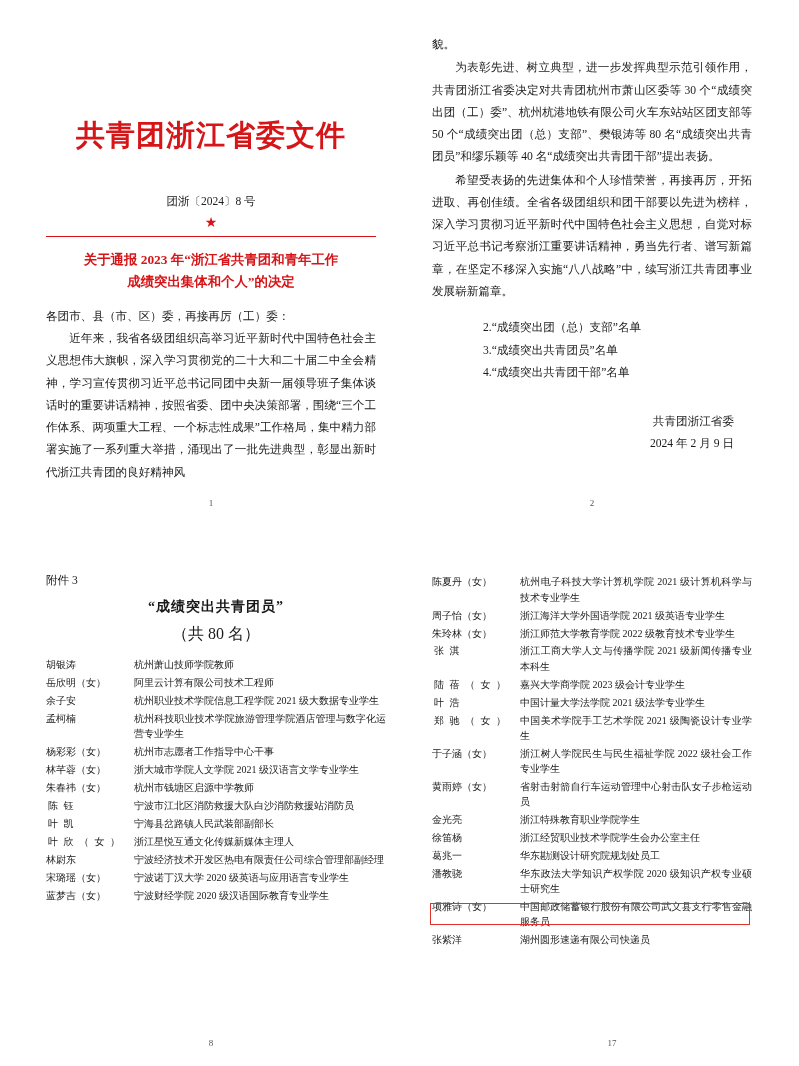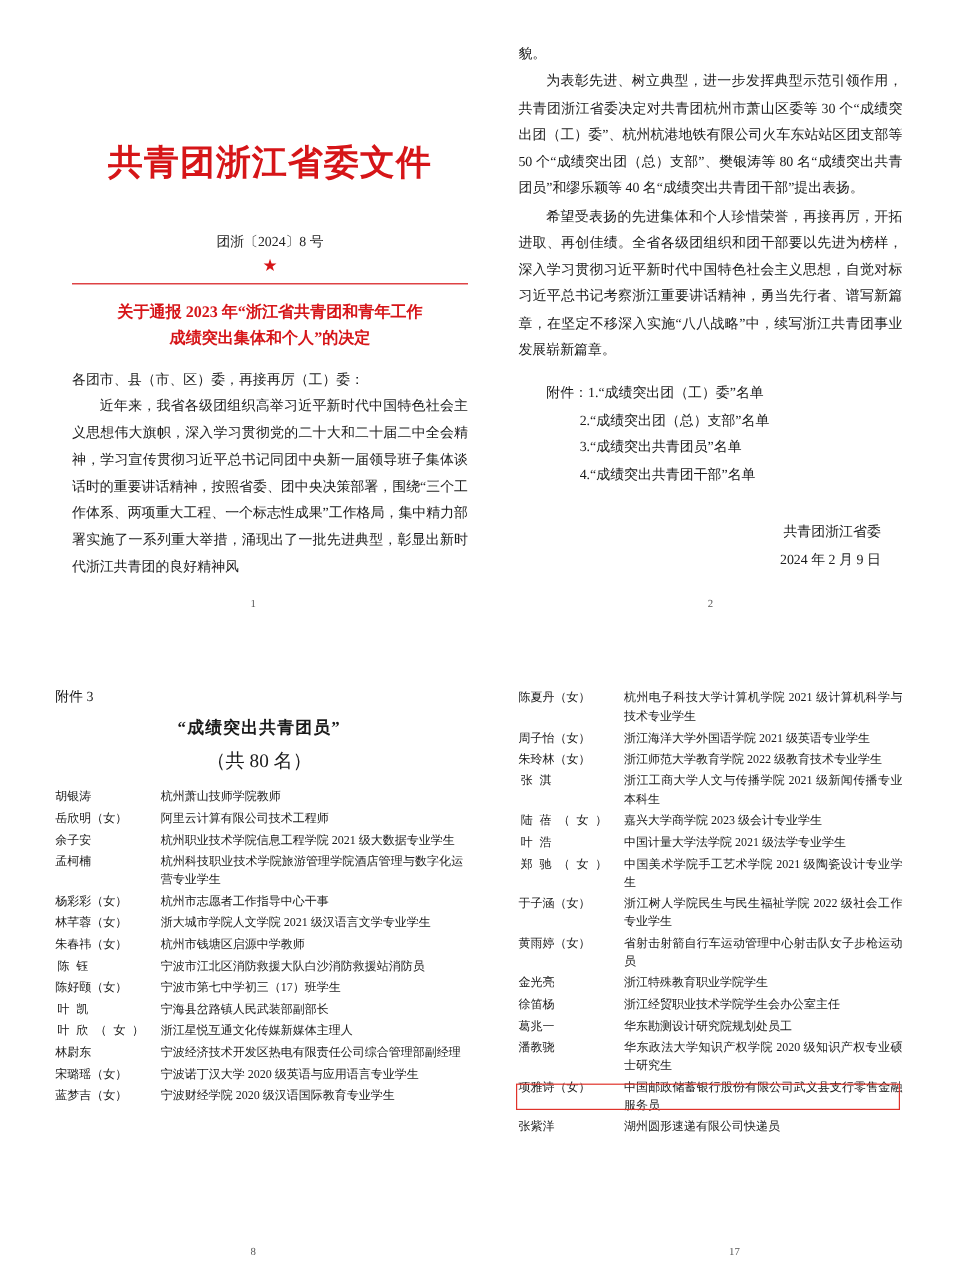--- a/index.html
+++ b/index.html
@@ -23,21 +23,21 @@
 
   
   .top-area {
     position: absolute;
     left: 0; top: 0;
     width: 799px;
     height: 530px;
   }
   .doc-left {
     position: absolute;
-    left: 60px; top: 34px;
+    left: 46px; top: 34px;
     width: 330px;
   }
   .doc-right {
     position: absolute;
     left: 432px; top: 34px;
     width: 320px;
   }
 
   .masthead {
     color: #d61518;
@@ -203,21 +203,20 @@
       <div class="addressee">各团市、县（市、区）委，再接再厉（工）委：</div>
       <p class="para">近年来，我省各级团组织高举习近平新时代中国特色社会主义思想伟大旗帜，深入学习贯彻党的二十大和二十届二中全会精神，学习宣传贯彻习近平总书记同团中央新一届领导班子集体谈话时的重要讲话精神，按照省委、团中央决策部署，围绕“三个工作体系、两项重大工程、一个标志性成果”工作格局，集中精力部署实施了一系列重大举措，涌现出了一批先进典型，彰显出新时代浙江共青团的良好精神风</p>
     </div>
 
     <div class="doc-right">
       <p class="para" style="text-indent:0">貌。</p>
       <p class="para">为表彰先进、树立典型，进一步发挥典型示范引领作用，共青团浙江省委决定对共青团杭州市萧山区委等 30 个“成绩突出团（工）委”、杭州杭港地铁有限公司火车东站站区团支部等 50 个“成绩突出团（总）支部”、樊银涛等 80 名“成绩突出共青团员”和缪乐颖等 40 名“成绩突出共青团干部”提出表扬。</p>
       <p class="para">希望受表扬的先进集体和个人珍惜荣誉，再接再厉，开拓进取、再创佳绩。全省各级团组织和团干部要以先进为榜样，深入学习贯彻习近平新时代中国特色社会主义思想，自觉对标习近平总书记考察浙江重要讲话精神，勇当先行者、谱写新篇章，在坚定不移深入实施“八八战略”中，续写浙江共青团事业发展崭新篇章。</p>
 
       <div class="attach-list">
-        <div class="al-head">附件：1.“成绩突出团（工）委”名单</div>
         <div class="al-item">2.“成绩突出团（总）支部”名单</div>
         <div class="al-item">3.“成绩突出共青团员”名单</div>
         <div class="al-item">4.“成绩突出共青团干部”名单</div>
       </div>
 
       <div class="signer">
         <div>共青团浙江省委</div>
         <div>2024 年 2 月 9 日</div>
       </div>
     </div>
@@ -260,24 +259,20 @@
             </tr>
             <tr>
               <td class="nm">朱春祎（女）</td>
               <td class="desc">杭州市钱塘区启源中学教师</td>
             </tr>
             <tr>
               <td class="nm"><span class="n2">陈钰</span></td>
               <td class="desc">宁波市江北区消防救援大队白沙消防救援站消防员</td>
             </tr>
             <tr>
-              <td class="nm">陈好颐（女）</td>
-              <td class="desc">宁波市第七中学初三（17）班学生</td>
-            </tr>
-            <tr>
               <td class="nm"><span class="n2">叶凯</span></td>
               <td class="desc">宁海县岔路镇人民武装部副部长</td>
             </tr>
             <tr>
               <td class="nm"><span class="n2">叶欣（女）</span></td>
               <td class="desc">浙江星悦互通文化传媒新媒体主理人</td>
             </tr>
             <tr>
               <td class="nm">林尉东</td>
               <td class="desc">宁波经济技术开发区热电有限责任公司综合管理部副经理</td>

